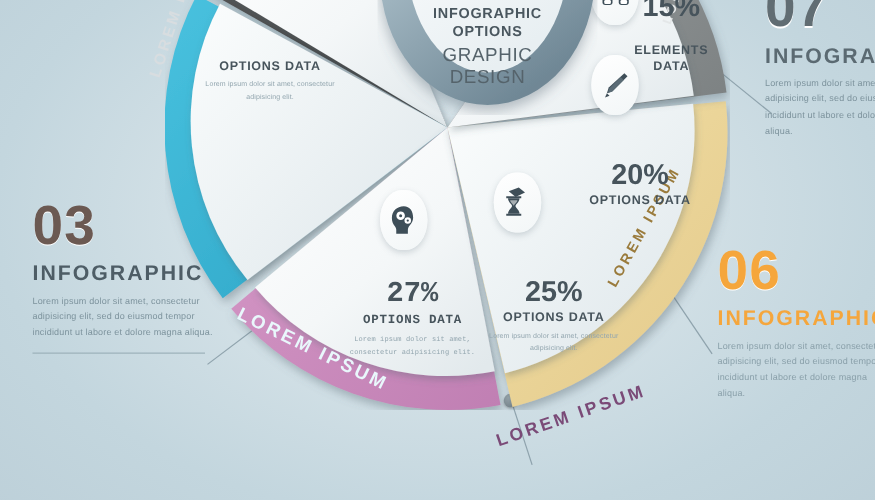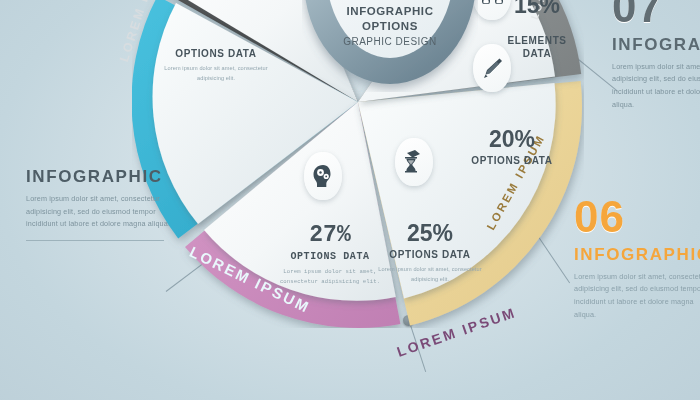--- a/index.html
+++ b/index.html
@@ -66,21 +66,21 @@
   }
   .iconblob svg{display:block;}
 
   
   .ribtxt{position:absolute;font-weight:bold;letter-spacing:2.4px;white-space:nowrap;}
 
   
   #hub{position:absolute;left:302px;top:-104px;width:176px;height:196px;}
   #hubtext{position:absolute;left:322px;top:4px;width:136px;text-align:center;}
   #hubtext .l1{font-size:11.5px;font-weight:bold;color:#4a575f;letter-spacing:.6px;line-height:1.28;}
-  #hubtext .l2{font-size:10px;color:#55636b;letter-spacing:.5px;margin-top:3px;}
+  #hubtext .l2{font-size:15px;color:#55636b;letter-spacing:.5px;margin-top:3px;}
 </style>
 </head>
 <body>
 
 <div id="stage">
 
   <div class="leader noclick" style="left:166px;top:291px;width:92px;transform:rotate(-37deg);"></div>
   <div class="dot noclick" style="left:184px;top:171px;"></div>
 
   <div class="leader noclick" style="left:516px;top:203px;width:96px;transform:rotate(56deg);"></div>
@@ -227,21 +227,21 @@
     <div class="od">OPTIONS DATA</div>
     <div class="sm">Lorem ipsum dolor sit amet, consectetur adipisicing elit.</div>
   </div>
 
   <div class="lbl" style="left:272px;top:224px;width:116px;font-family:Liberation Mono, monospace;">
     <div class="pct">27%</div>
     <div class="od">OPTIONS DATA</div>
     <div class="sm">Lorem ipsum dolor sit amet, consectetur adipisicing elit.</div>
   </div>
 
-  <div class="lbl" style="left:375px;top:222px;width:110px;text-align:center;">
+  <div class="lbl" style="left:388px;top:222px;width:110px;text-align:center;">
     <div class="pct">25%</div>
     <div class="od">OPTIONS DATA</div>
     <div class="sm">Lorem ipsum dolor sit amet, consectetur adipisicing elit.</div>
   </div>
 
   <div class="lbl" style="left:460px;top:128px;width:104px;">
     <div class="pct">20%</div>
     <div class="od">OPTIONS DATA</div>
   </div>
 
@@ -269,20 +269,21 @@
     <ellipse cx="88" cy="84" rx="86" ry="104" fill="url(#gRing)" filter="url(#hubsh)"></ellipse>
     <ellipse cx="88" cy="74" rx="64" ry="88" fill="url(#gInner)"></ellipse>
   </svg>
   <div id="hubtext">
     <div class="l1">INFOGRAPHIC</div>
     <div class="l1">OPTIONS</div>
     <div class="l2">GRAPHIC DESIGN</div>
   </div>
 
   <div class="panel" id="panel03">
+    <div class="num">03</div>
     <div class="ttl">INFOGRAPHIC</div>
     <div class="body">Lorem ipsum dolor sit amet, consectetur adipisicing elit, sed do eiusmod tempor incididunt ut labore et dolore magna aliqua.</div>
     <div class="rule"></div>
   </div>
 
   <div class="panel" id="panel06">
     <div class="num">06</div>
     <div class="ttl">INFOGRAPHIC</div>
     <div class="body">Lorem ipsum dolor sit amet, consectetur adipisicing elit, sed do eiusmod tempor incididunt ut labore et dolore magna aliqua.</div>
   </div>

